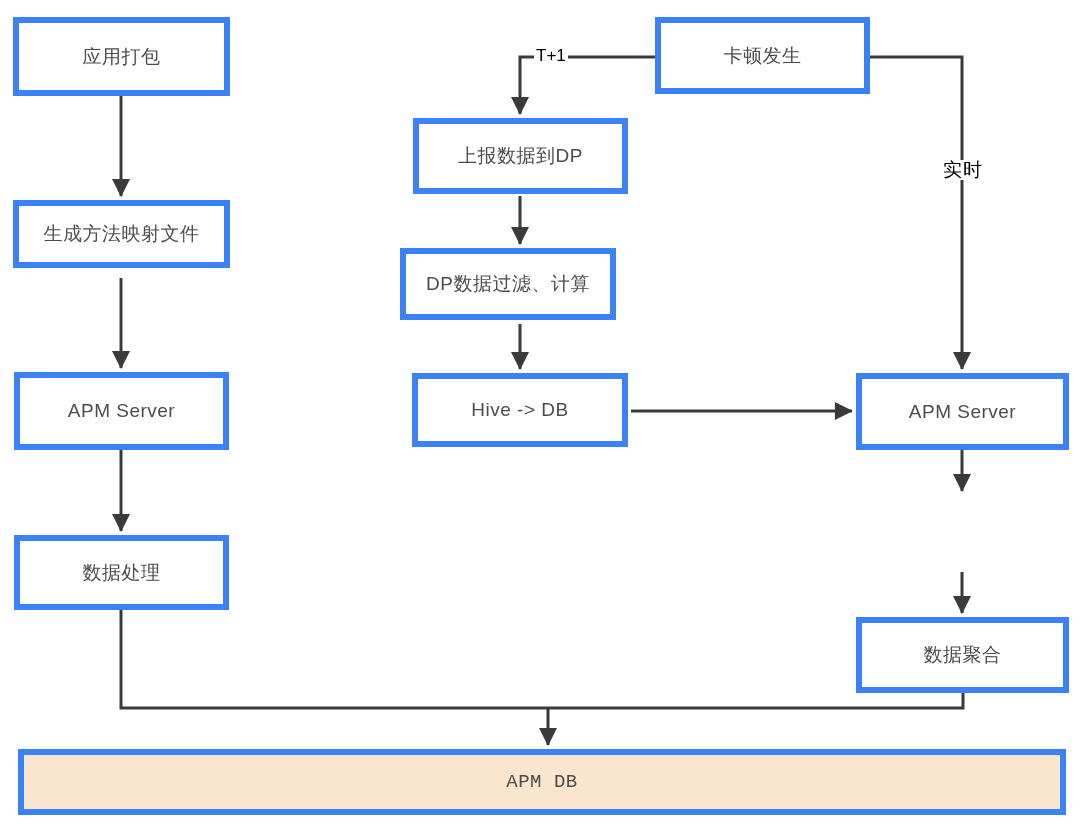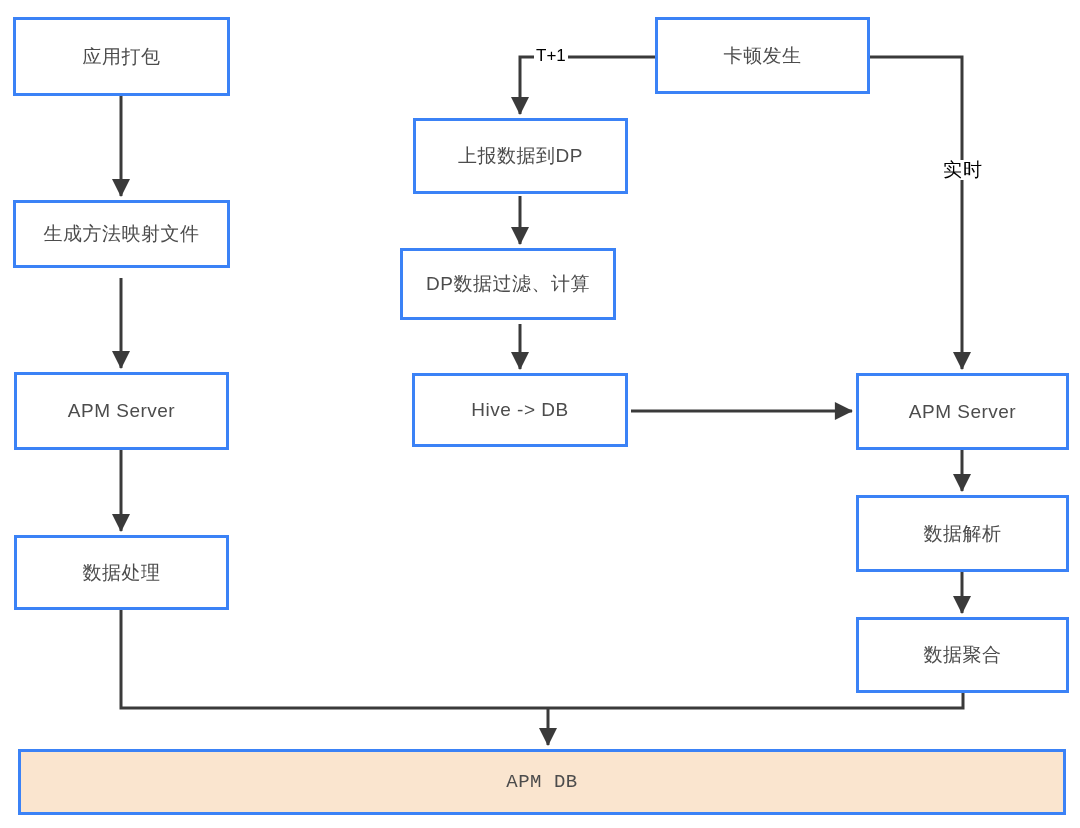--- a/index.html
+++ b/index.html
@@ -19,21 +19,21 @@
     position: absolute;
     left: 0;
     top: 0;
     width: 1080px;
     height: 828px;
     z-index: 0;
   }
   .node {
     position: absolute;
     box-sizing: border-box;
-    border: 3px solid #3b82f6;
+    border: 6px solid #3b82f6;
     background: #ffffff;
     display: flex;
     align-items: center;
     justify-content: center;
     font-size: 19px;
     color: #4c4c4c;
     letter-spacing: 0.5px;
     z-index: 1;
     text-align: center;
   }
@@ -108,21 +108,20 @@
   <div class="node n-gen-mapping">生成方法映射文件</div>
   <div class="node n-apm-server-left">APM Server</div>
   <div class="node n-data-processing">数据处理</div>
 
   <div class="node n-report-dp">上报数据到DP</div>
   <div class="node n-dp-filter">DP数据过滤、计算</div>
   <div class="node n-hive-db">Hive -&gt; DB</div>
 
   <div class="node n-jank">卡顿发生</div>
   <div class="node n-apm-server-right">APM Server</div>
-  <div class="node n-data-parsing">数据解析</div>
   <div class="node n-data-aggregation">数据聚合</div>
 
   <div class="node db n-apm-db">APM DB</div>
 
   <div class="edge-label tp1">T+1</div>
   <div class="edge-label realtime">实时</div>
 
 </div>
 
 </body></html>

